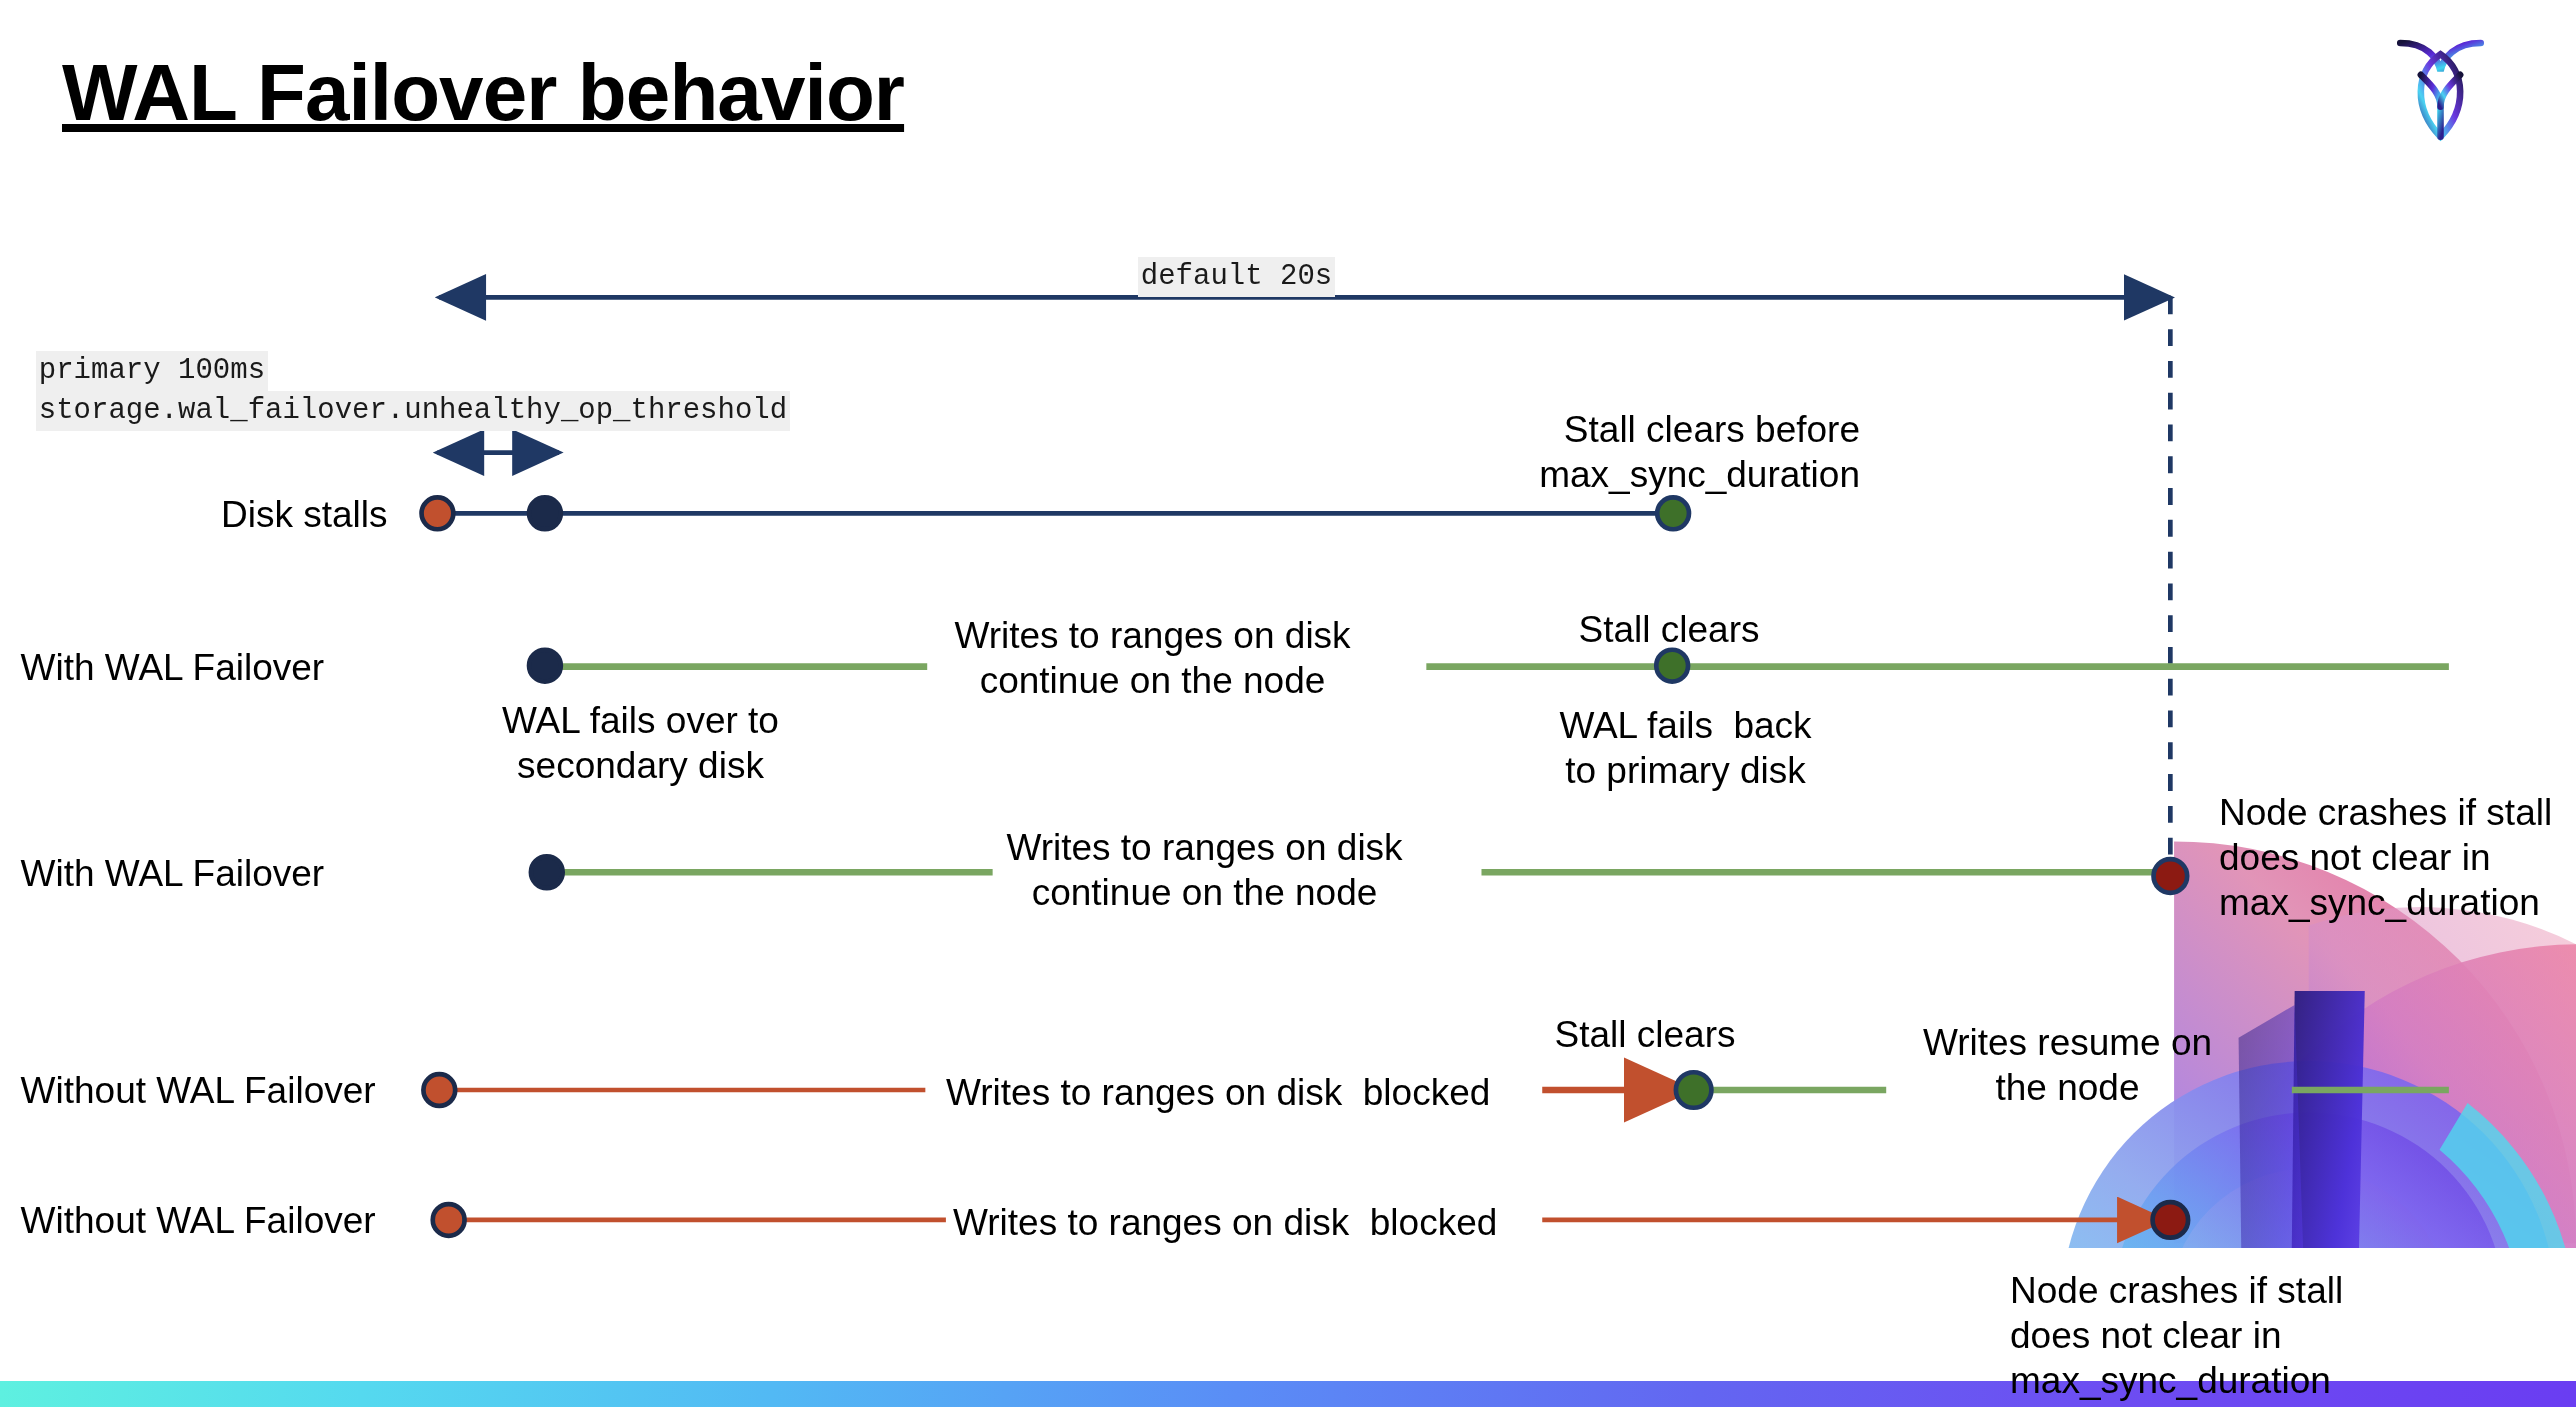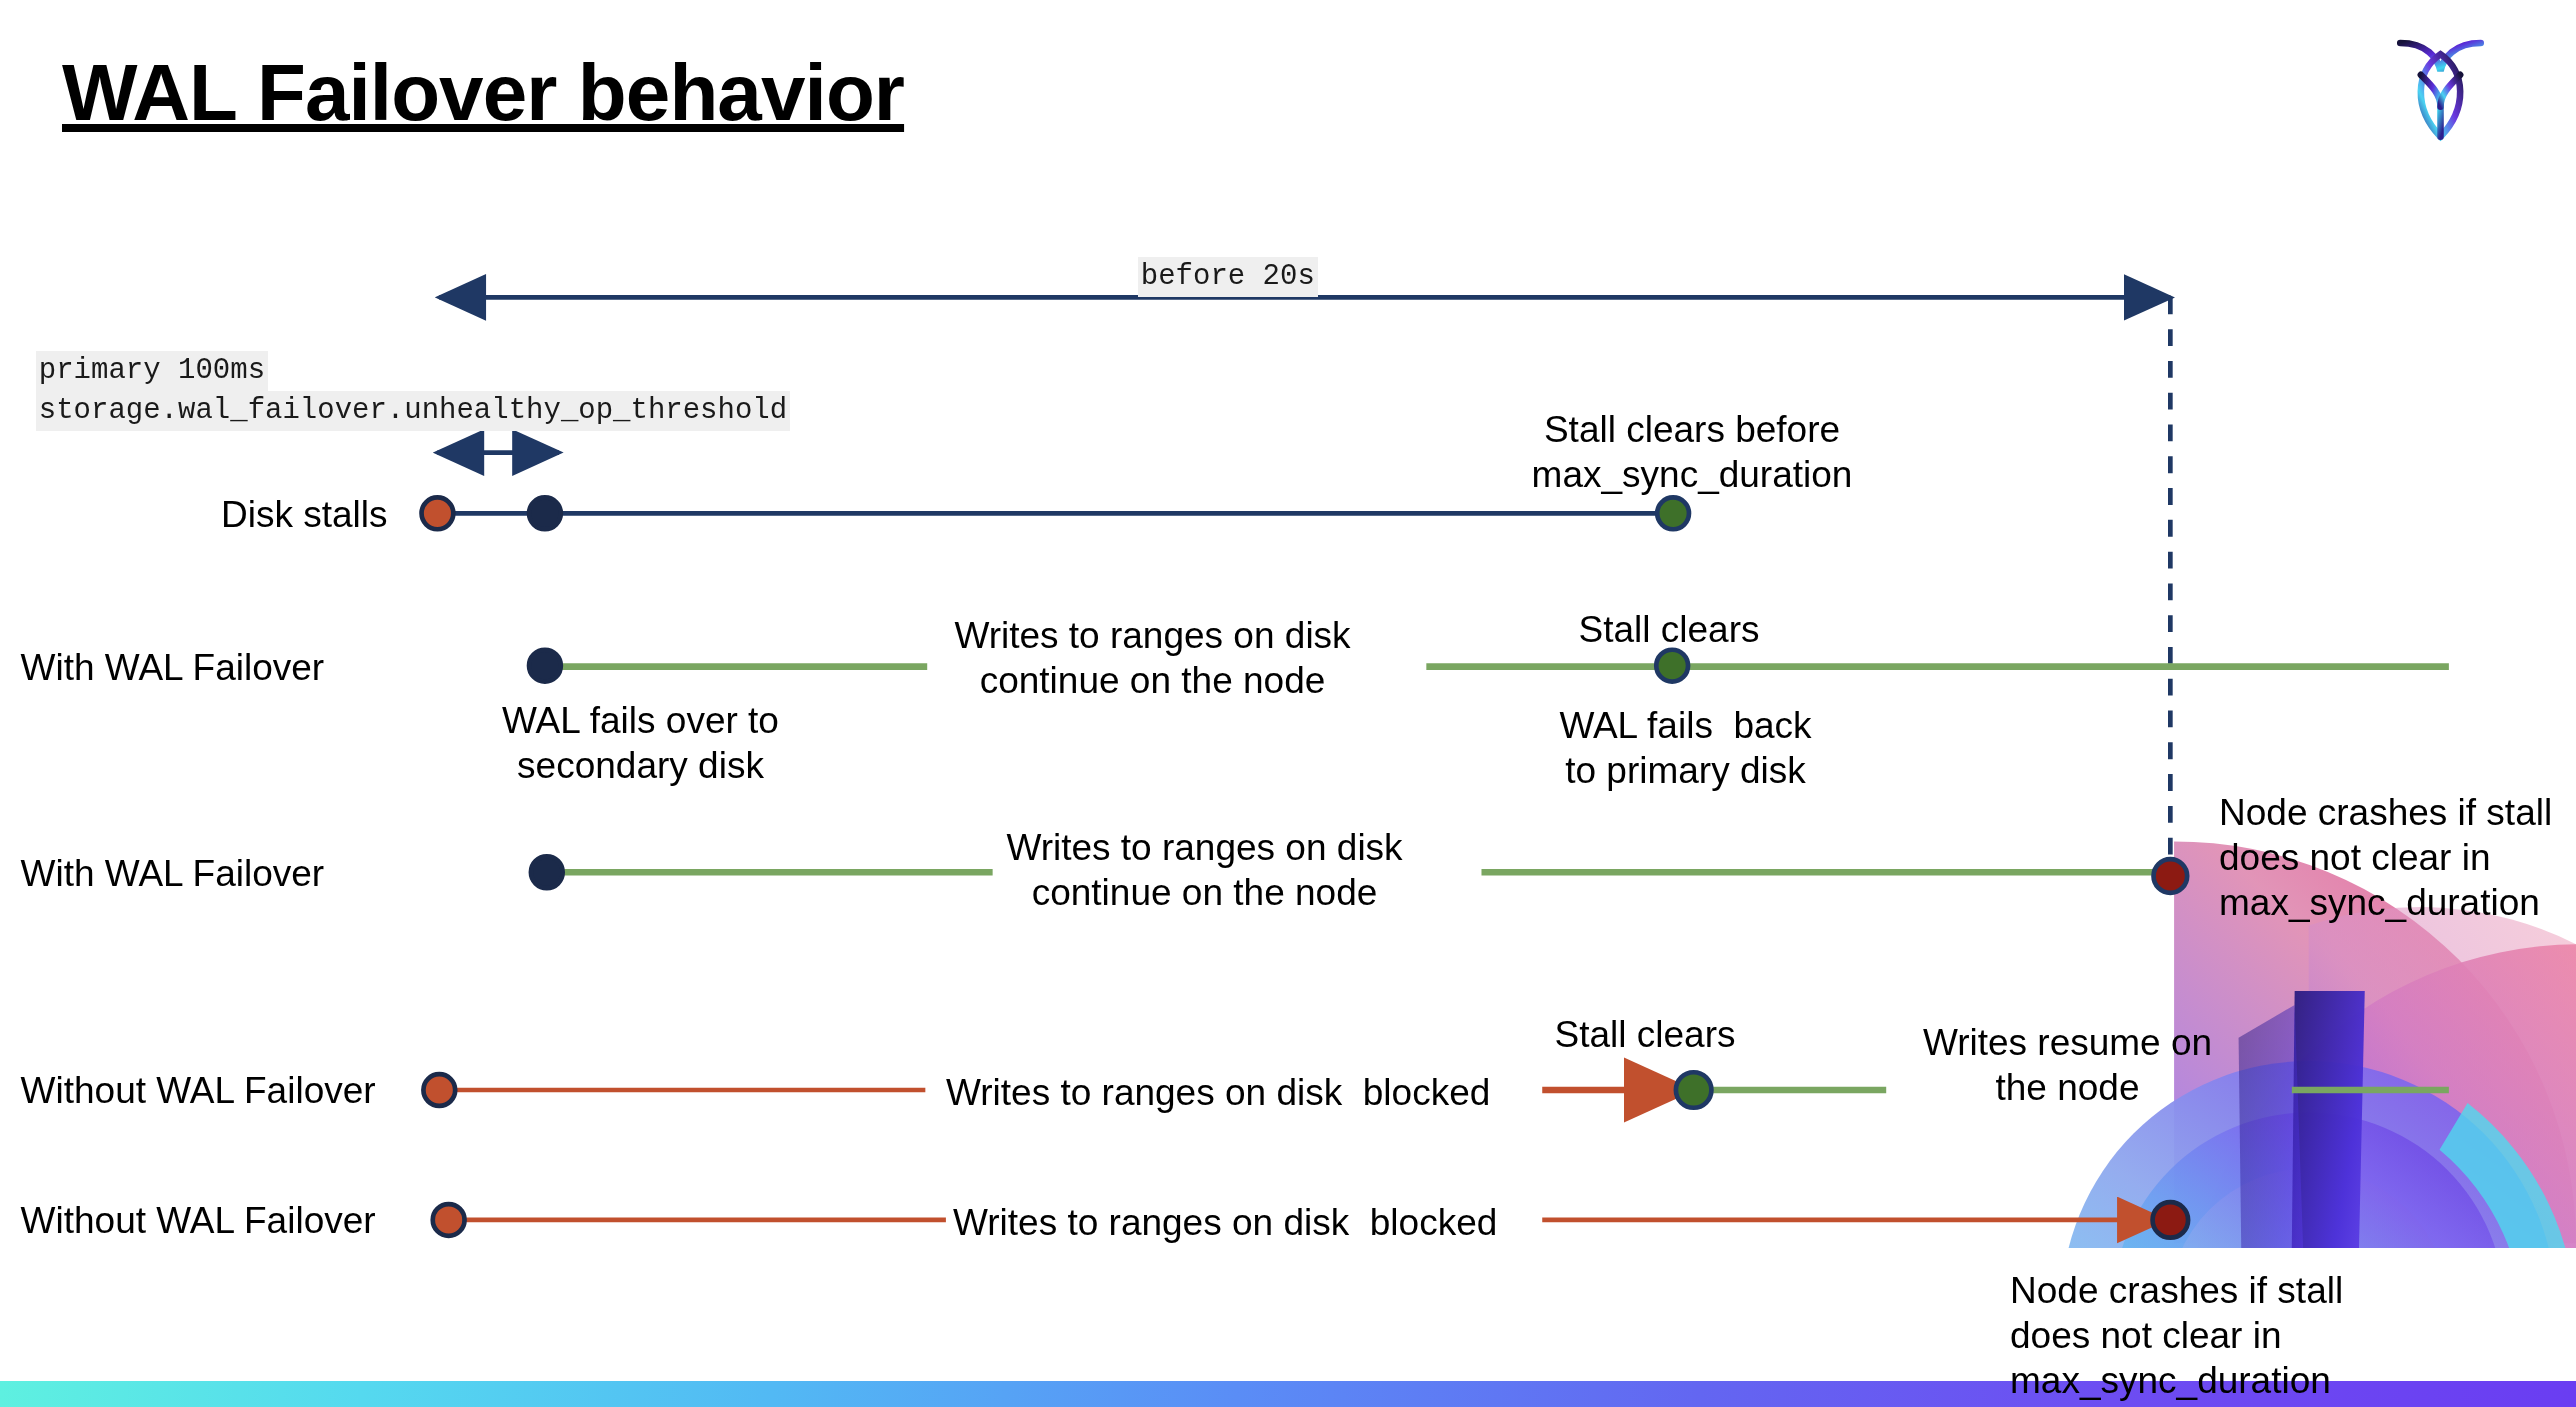--- a/index.html
+++ b/index.html
@@ -227,36 +227,36 @@
     </g>
 
     <g>
       <line x1="478" y1="1305" x2="1012" y2="1305" stroke="#C1502E" stroke-width="5"></line>
       <line x1="1650" y1="1305" x2="2310" y2="1305" stroke="#C1502E" stroke-width="5" marker-end="url(#arrowOrangeR)"></line>
       <circle cx="480" cy="1305" r="17" fill="#C1502E" stroke="#1B2A4A" stroke-width="5"></circle>
       <circle cx="2322" cy="1305" r="19" fill="#8C1A12" stroke="#1B2A4A" stroke-width="5"></circle>
     </g>
   </svg>
 
-  <div class="code" style="left:1138px; top:257px;">before 20s</div>
+  <div class="code" style="left:1138px; top:257px;">default 20s</div>
 
   <div class="code" style="left:36px; top:351px;">primary 100ms</div>
   <div class="code" style="left:36px; top:391px;">storage.wal_failover.unhealthy_op_threshold</div>
 
   <div class="lbl row-label" style="left:221px; top:493px; width:187px; text-align:left;">Disk stalls</div>
 
   <div class="lbl row-label" style="left:20.6px; top:646px;">With WAL Failover</div>
 
   <div class="lbl row-label" style="left:20.6px; top:852px;">With WAL Failover</div>
 
   <div class="lbl row-label" style="left:20.6px; top:1069px;">Without WAL Failover</div>
 
   <div class="lbl row-label" style="left:20.6px; top:1199px;">Without WAL Failover</div>
 
-  <div class="lbl note ctr" style="left:1524px; top:408px; width:336px;">Stall clears before
+  <div class="lbl note ctr" style="left:1524px; top:408px; width:336px;text-align:right;">Stall clears before
 max_sync_duration</div>
 
   <div class="lbl note ctr" style="left:946px; top:614px; width:413px;">Writes to ranges on disk
 continue on the node</div>
 
   <div class="lbl note ctr" style="left:1552px; top:608px; width:234px;">Stall clears</div>
 
   <div class="lbl note ctr" style="left:477px; top:699px; width:327px;">WAL fails over to
 secondary disk</div>
 

